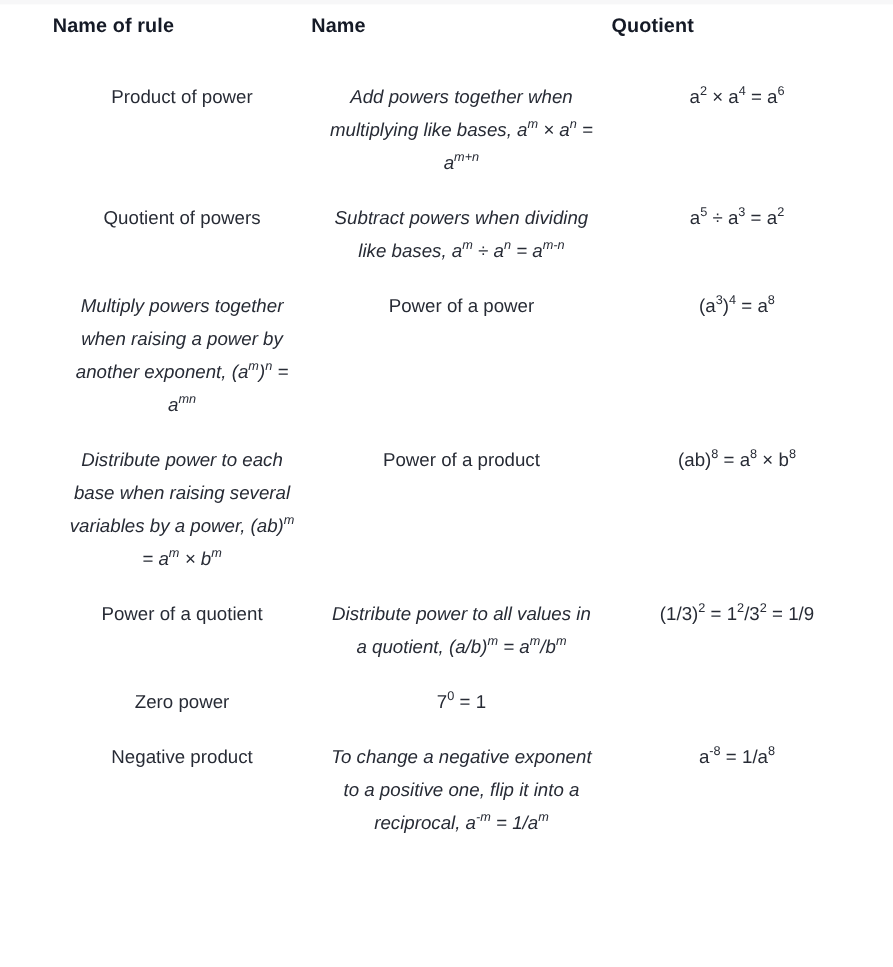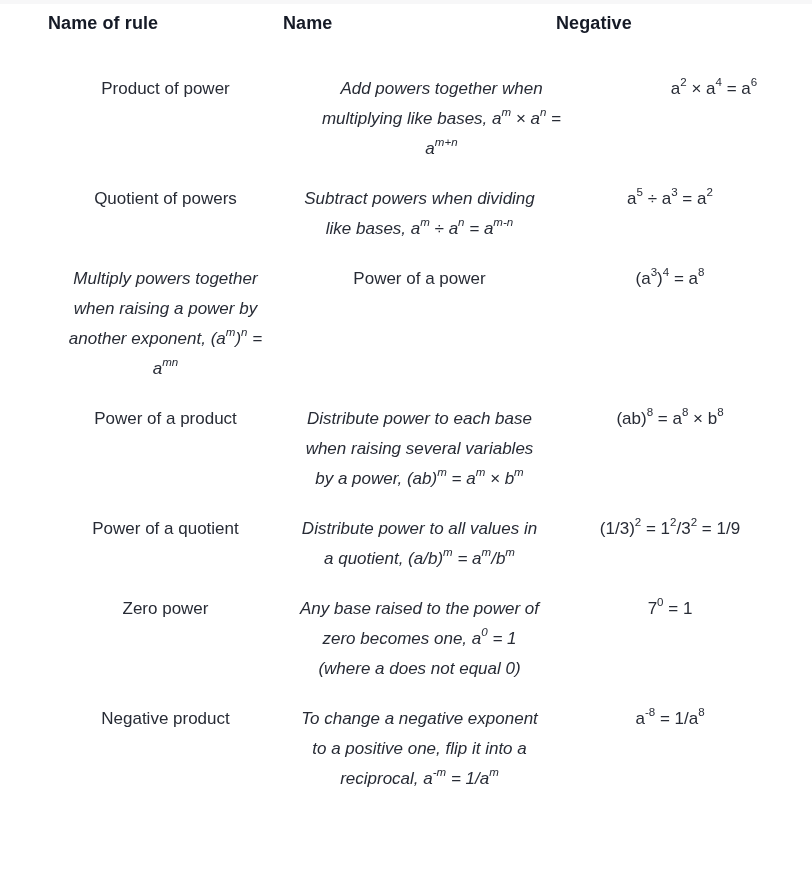--- a/index.html
+++ b/index.html
@@ -31,21 +31,21 @@
   .t-head .cell {
     font-size: 18px;
     font-weight: bold;
     line-height: 26px;
     color: #151a26;
     text-align: left;
     letter-spacing: 0.1px;
   }
   .t-body { margin-top: 38px; }
   .t-body .t-row { margin-top: 20px; }
-  .t-body .t-row:first-child { margin-top: 10px; gap: 22px; }
+  .t-body .t-row:first-child { margin-top: 10px; }
   .t-body .cell {
     font-size: 17px;
     line-height: 30px;
     color: #272b35;
     text-align: center;
   }
   .cell.rule { padding: 0 14px; font-style: italic; }
   sup {
     font-size: 0.68em;
     line-height: 0;
@@ -56,21 +56,21 @@
 </head>
 <body>
 
 <div class="top-strip"></div>
 
 <div class="rules-table">
 
   <div class="t-row t-head">
     <div class="cell">Name of rule</div>
     <div class="cell">Name</div>
-    <div class="cell">Negative</div>
+    <div class="cell">Quotient</div>
   </div>
 
   <div class="t-body">
 
     <div class="t-row">
       <div class="cell name">Product of power</div>
       <div class="cell rule">Add powers together when multiplying like bases, a<sup>m</sup> × a<sup>n</sup> = a<sup>m+n</sup></div>
       <div class="cell example">a<sup>2</sup> × a<sup>4</sup> = a<sup>6</sup></div>
     </div>
 
@@ -80,34 +80,33 @@
       <div class="cell example">a<sup>5</sup> ÷ a<sup>3</sup> = a<sup>2</sup></div>
     </div>
 
     <div class="t-row">
       <div class="cell rule">Multiply powers together when raising a power by another exponent, (a<sup>m</sup>)<sup>n</sup> = a<sup>mn</sup></div>
       <div class="cell name">Power of a power</div>
       <div class="cell example">(a<sup>3</sup>)<sup>4</sup> = a<sup>8</sup></div>
     </div>
 
     <div class="t-row">
+      <div class="cell rule">Distribute power to each base when raising several variables by a power, (ab)<sup>m</sup> = a<sup>m</sup> × b<sup>m</sup></div>
       <div class="cell name">Power of a product</div>
-      <div class="cell rule">Distribute power to each base when raising several variables by a power, (ab)<sup>m</sup> = a<sup>m</sup> × b<sup>m</sup></div>
       <div class="cell example">(ab)<sup>8</sup> = a<sup>8</sup> × b<sup>8</sup></div>
     </div>
 
     <div class="t-row">
       <div class="cell name">Power of a quotient</div>
       <div class="cell rule">Distribute power to all values in a quotient, (a/b)<sup>m</sup> = a<sup>m</sup>/b<sup>m</sup></div>
       <div class="cell example">(1/3)<sup>2</sup> = 1<sup>2</sup>/3<sup>2</sup> = 1/9</div>
     </div>
 
     <div class="t-row">
       <div class="cell name">Zero power</div>
-      <div class="cell rule">Any base raised to the power of zero becomes one, a<sup>0</sup> = 1 (where a does not equal 0)</div>
       <div class="cell example">7<sup>0</sup> = 1</div>
     </div>
 
     <div class="t-row">
       <div class="cell name">Negative product</div>
       <div class="cell rule">To change a negative exponent to a positive one, flip it into a reciprocal, a<sup>-m</sup> = 1/a<sup>m</sup></div>
       <div class="cell example">a<sup>-8</sup> = 1/a<sup>8</sup></div>
     </div>
 
   </div>

